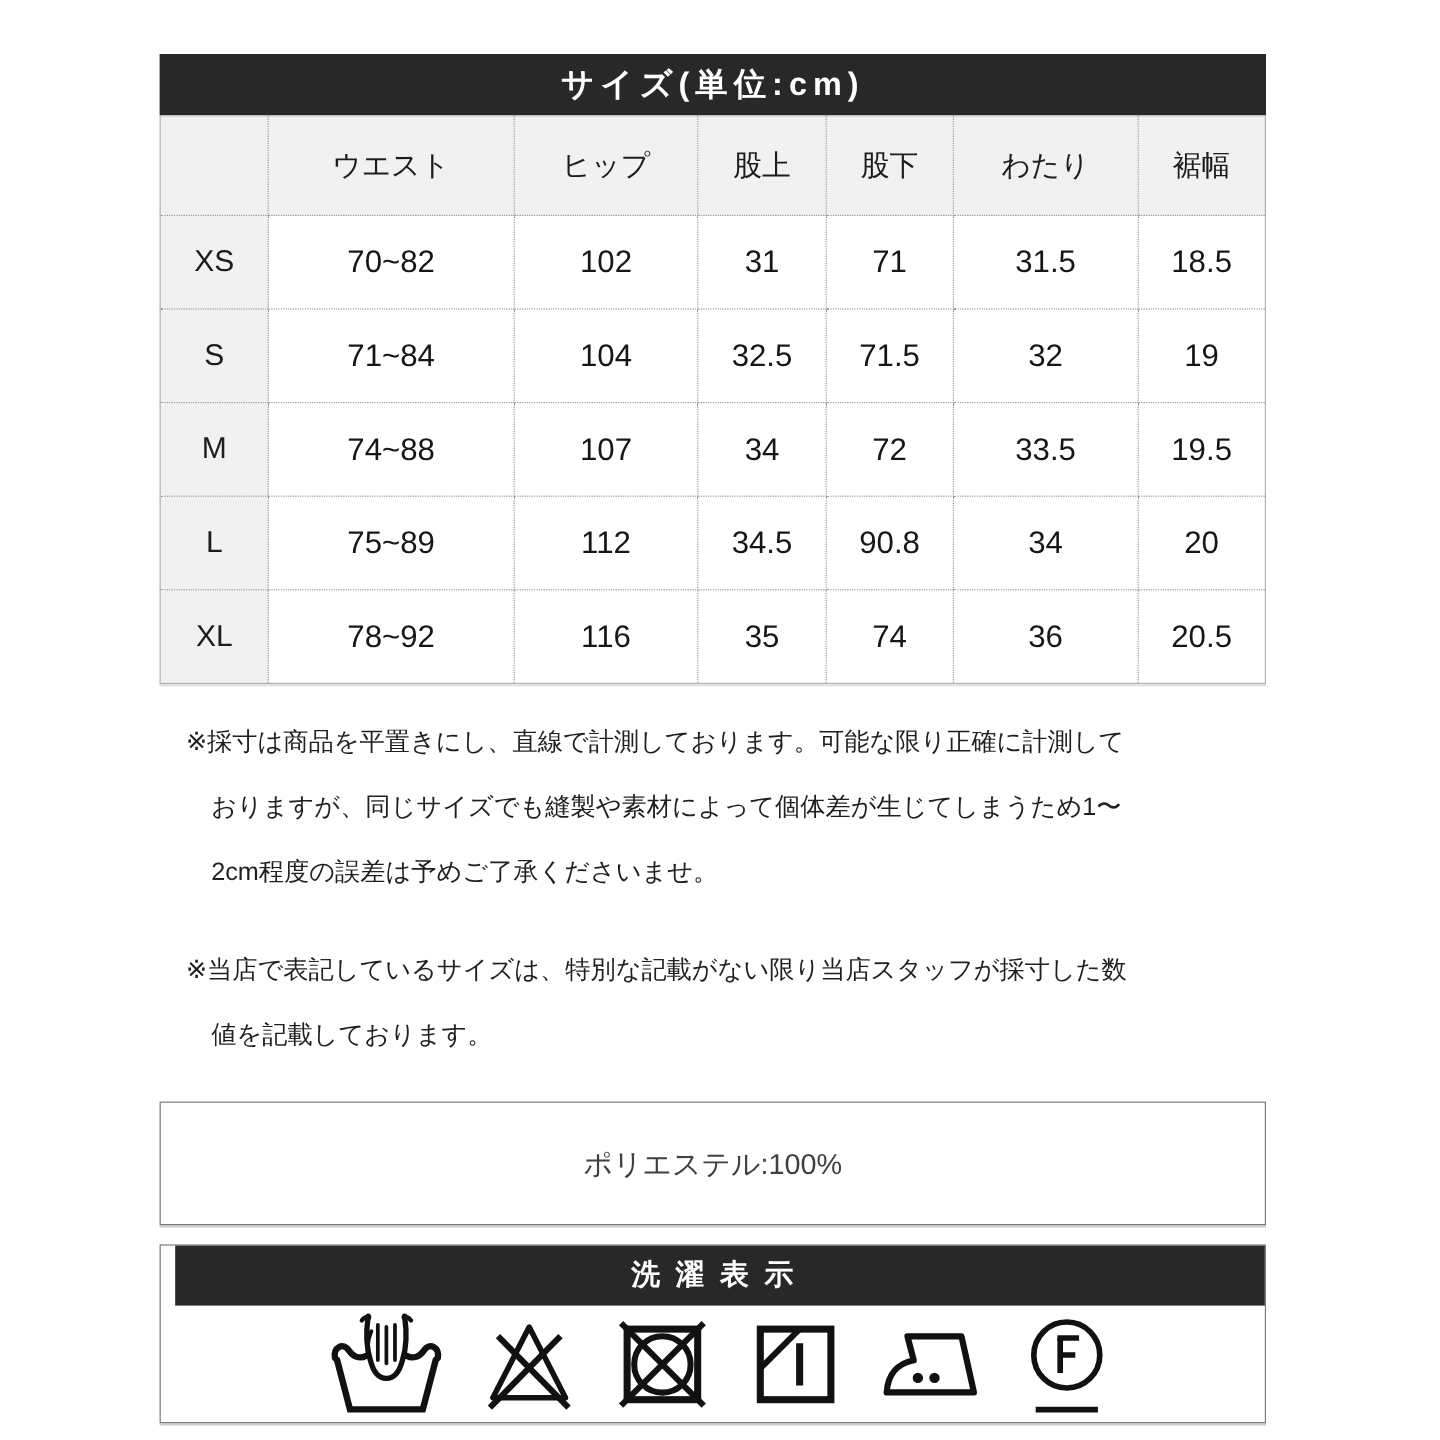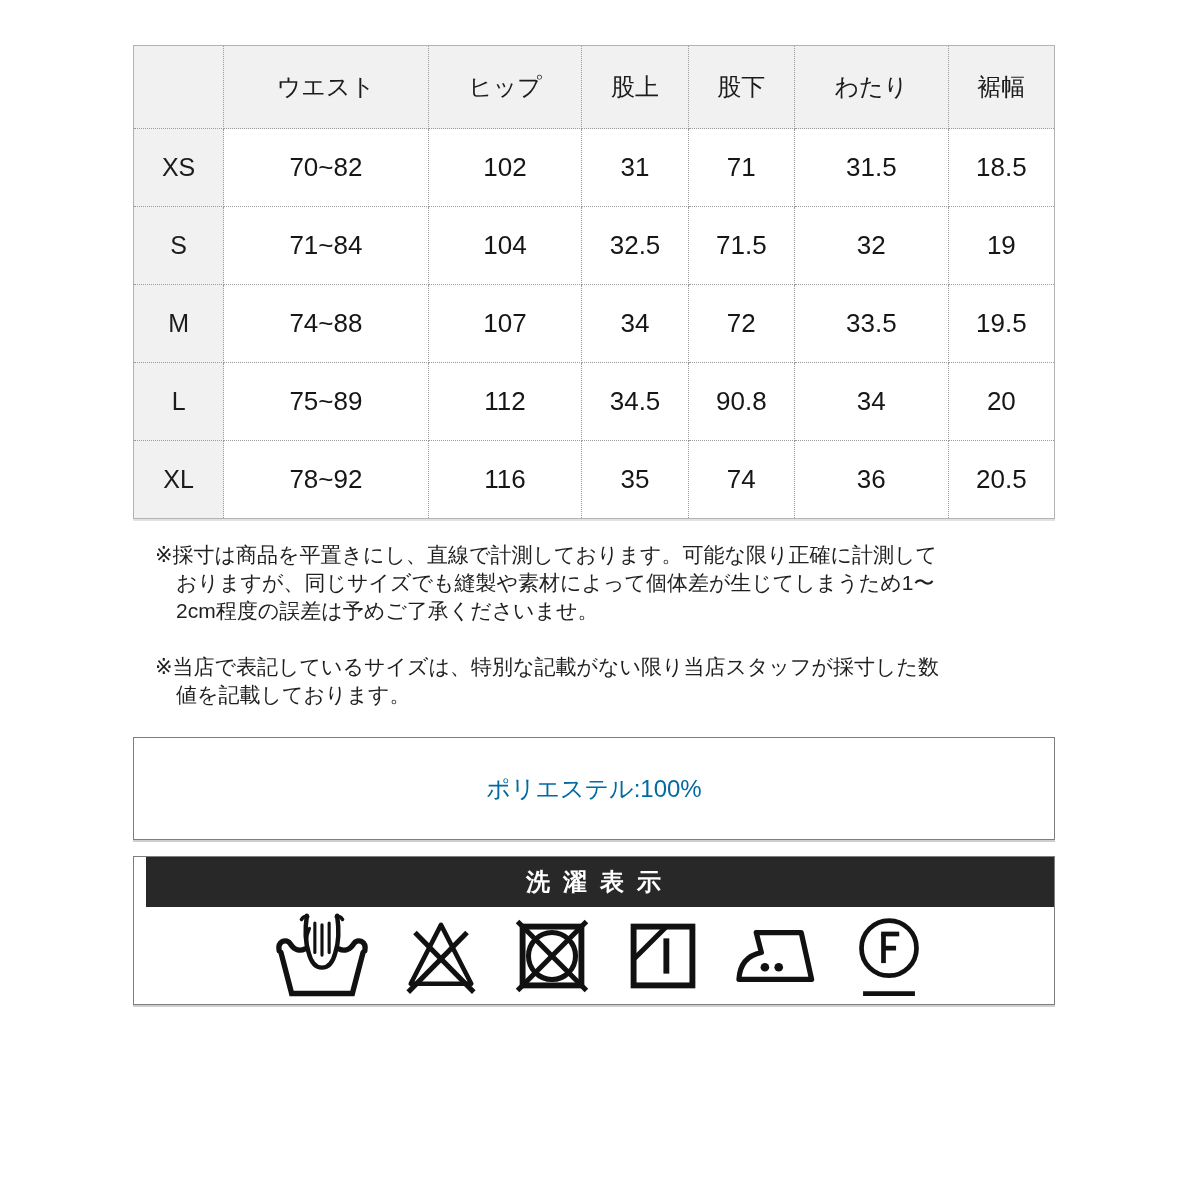--- a/index.html
+++ b/index.html
@@ -17,38 +17,39 @@
   
   table.size{width:100%;border-collapse:collapse;background:#fff;border:1px solid #b3b3b3;box-shadow:0 2px 0 #e2e2e2;}
   .size th,.size td{border:1px dotted #9a9a9a;text-align:center;vertical-align:middle;padding:0;}
   .size thead th{height:82px;background:#f1f1f1;font-size:24px;font-weight:normal;}
   .size thead th.size-col{width:9.8%;}
   .size tbody tr{height:78px;}
   .size tbody th{background:#f1f1f1;font-size:25px;font-weight:normal;}
   .size tbody td{font-size:26px;font-weight:normal;color:#161616;}
 
   
-  .notes{margin:22px 0 0 22px;width:798px;font-size:21px;line-height:28px;color:#1f1f1f;}
+  .notes{margin:22px 0 0 22px;width:798px;font-size:21px;line-height:54px;color:#1f1f1f;}
   .notes p{margin:0 0 28px 0;text-indent:-21px;padding-left:21px;}
 
   
   .panel{border:1px solid #7d7d7d;box-shadow:0 2px 0 #cfcfcf;background:#fff;}
   .panel.material{margin-top:6px;}
   .panel.care{margin-top:16px;padding-left:12px;}
   .panel-body{display:flex;align-items:center;justify-content:center;}
-  .panel.material .panel-body{height:101px;font-size:24px;color:#0369a1;}
+  .panel.material .panel-body{height:101px;font-size:24px;color:#404040;}
   .panel.care .panel-body{height:97px;gap:27px;}
   .icon svg{display:block;}
 </style>
 </head>
 <body>
 
 <div class="wrap">
 
   <section>
+    <div class="bar main">サイズ(単位:cm)</div>
     <table class="size">
       <thead>
         <tr>
           <th class="size-col"></th>
           <th>ウエスト</th>
           <th>ヒップ</th>
           <th>股上</th>
           <th>股下</th>
           <th>わたり</th>
           <th>裾幅</th>

